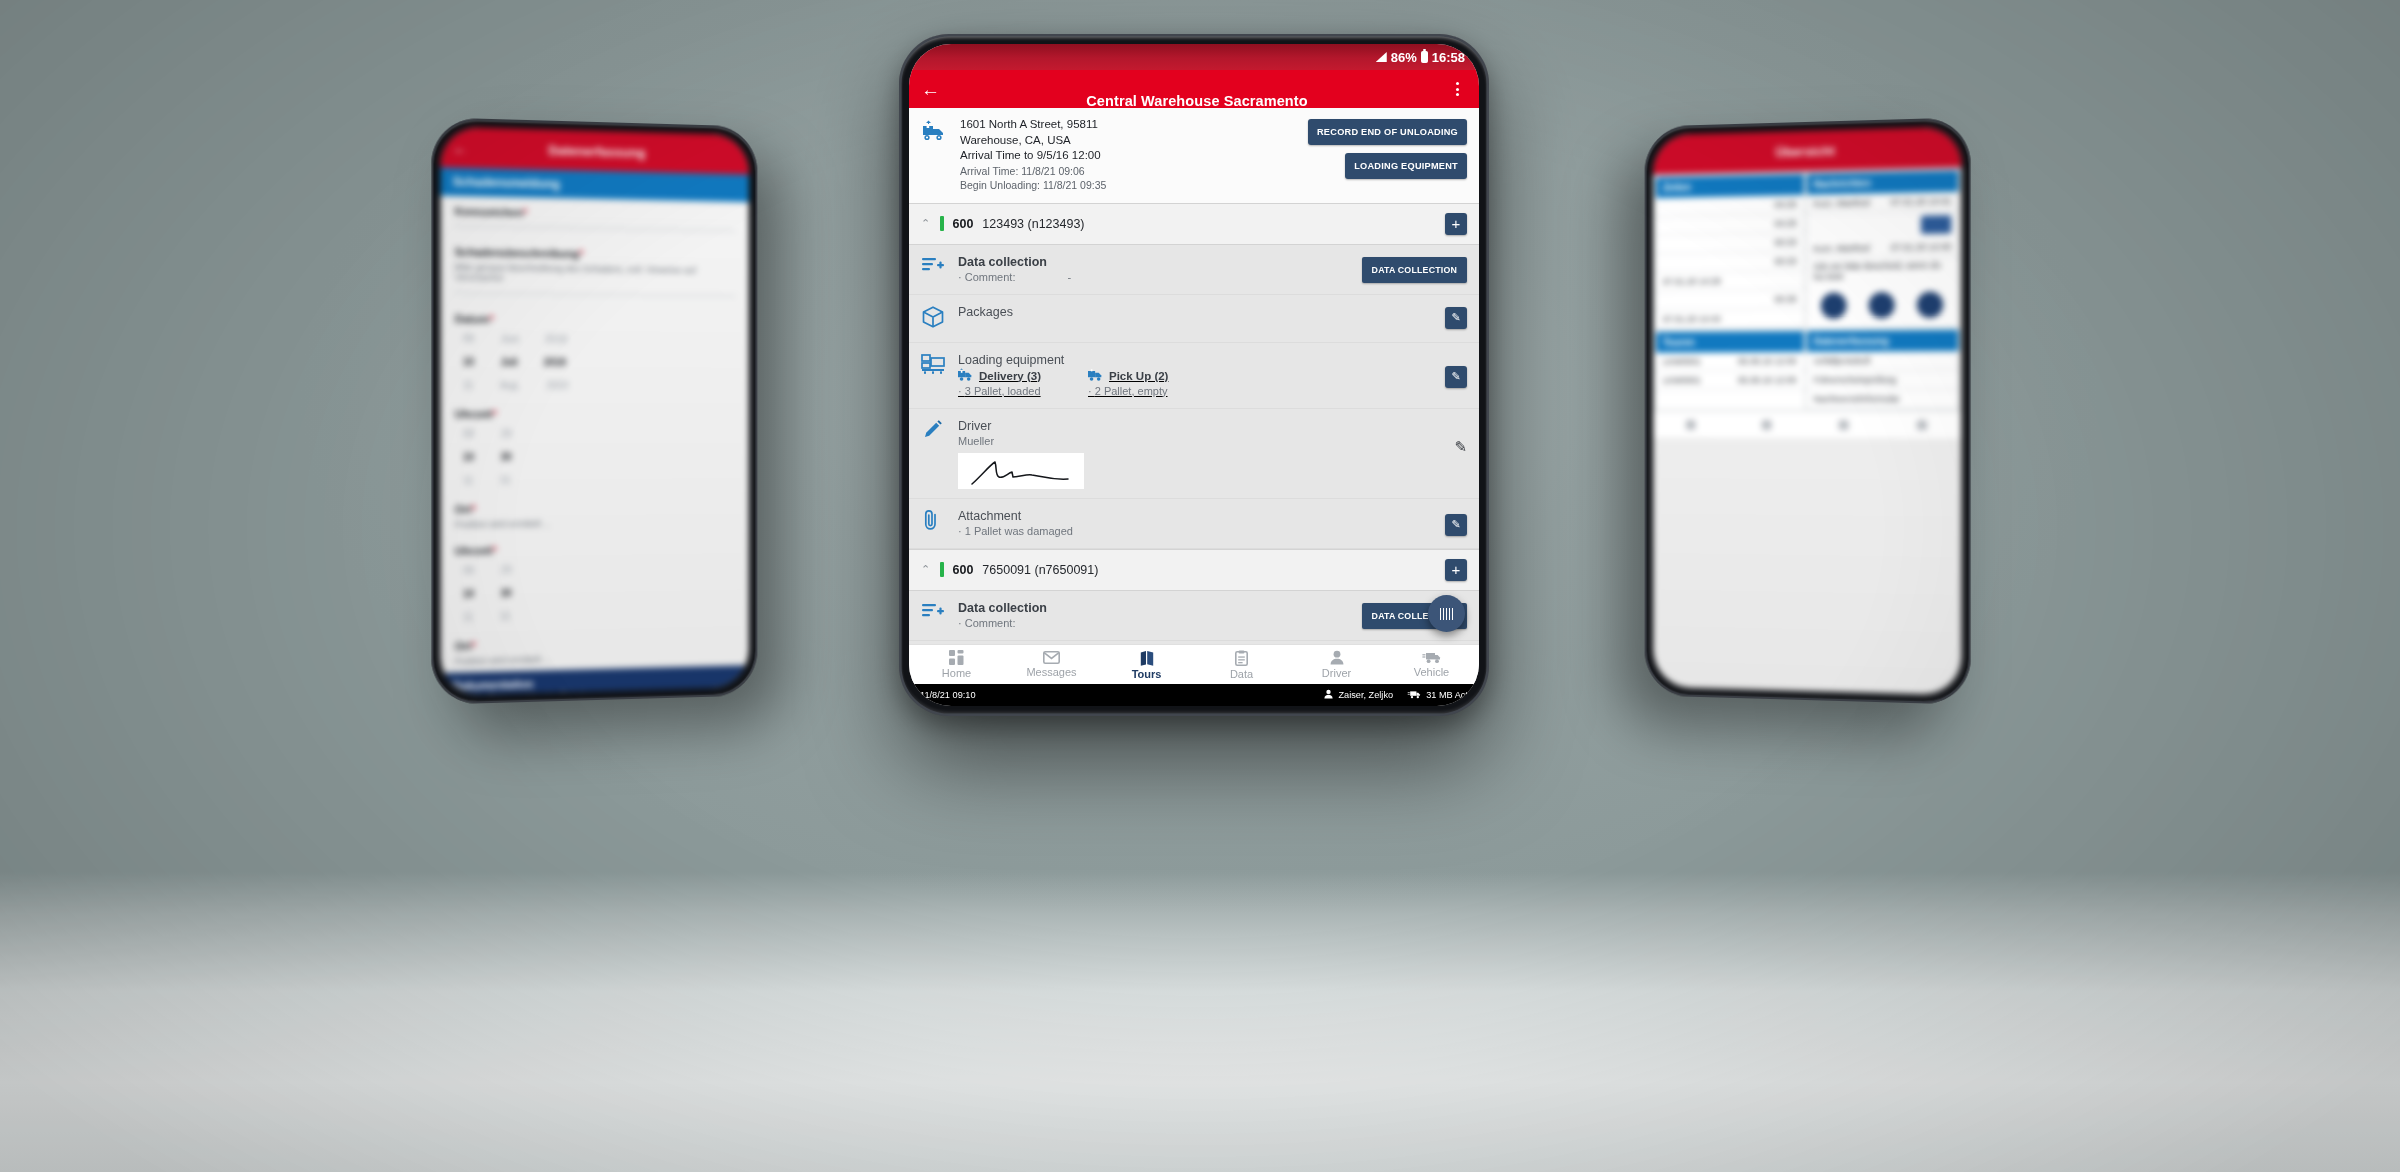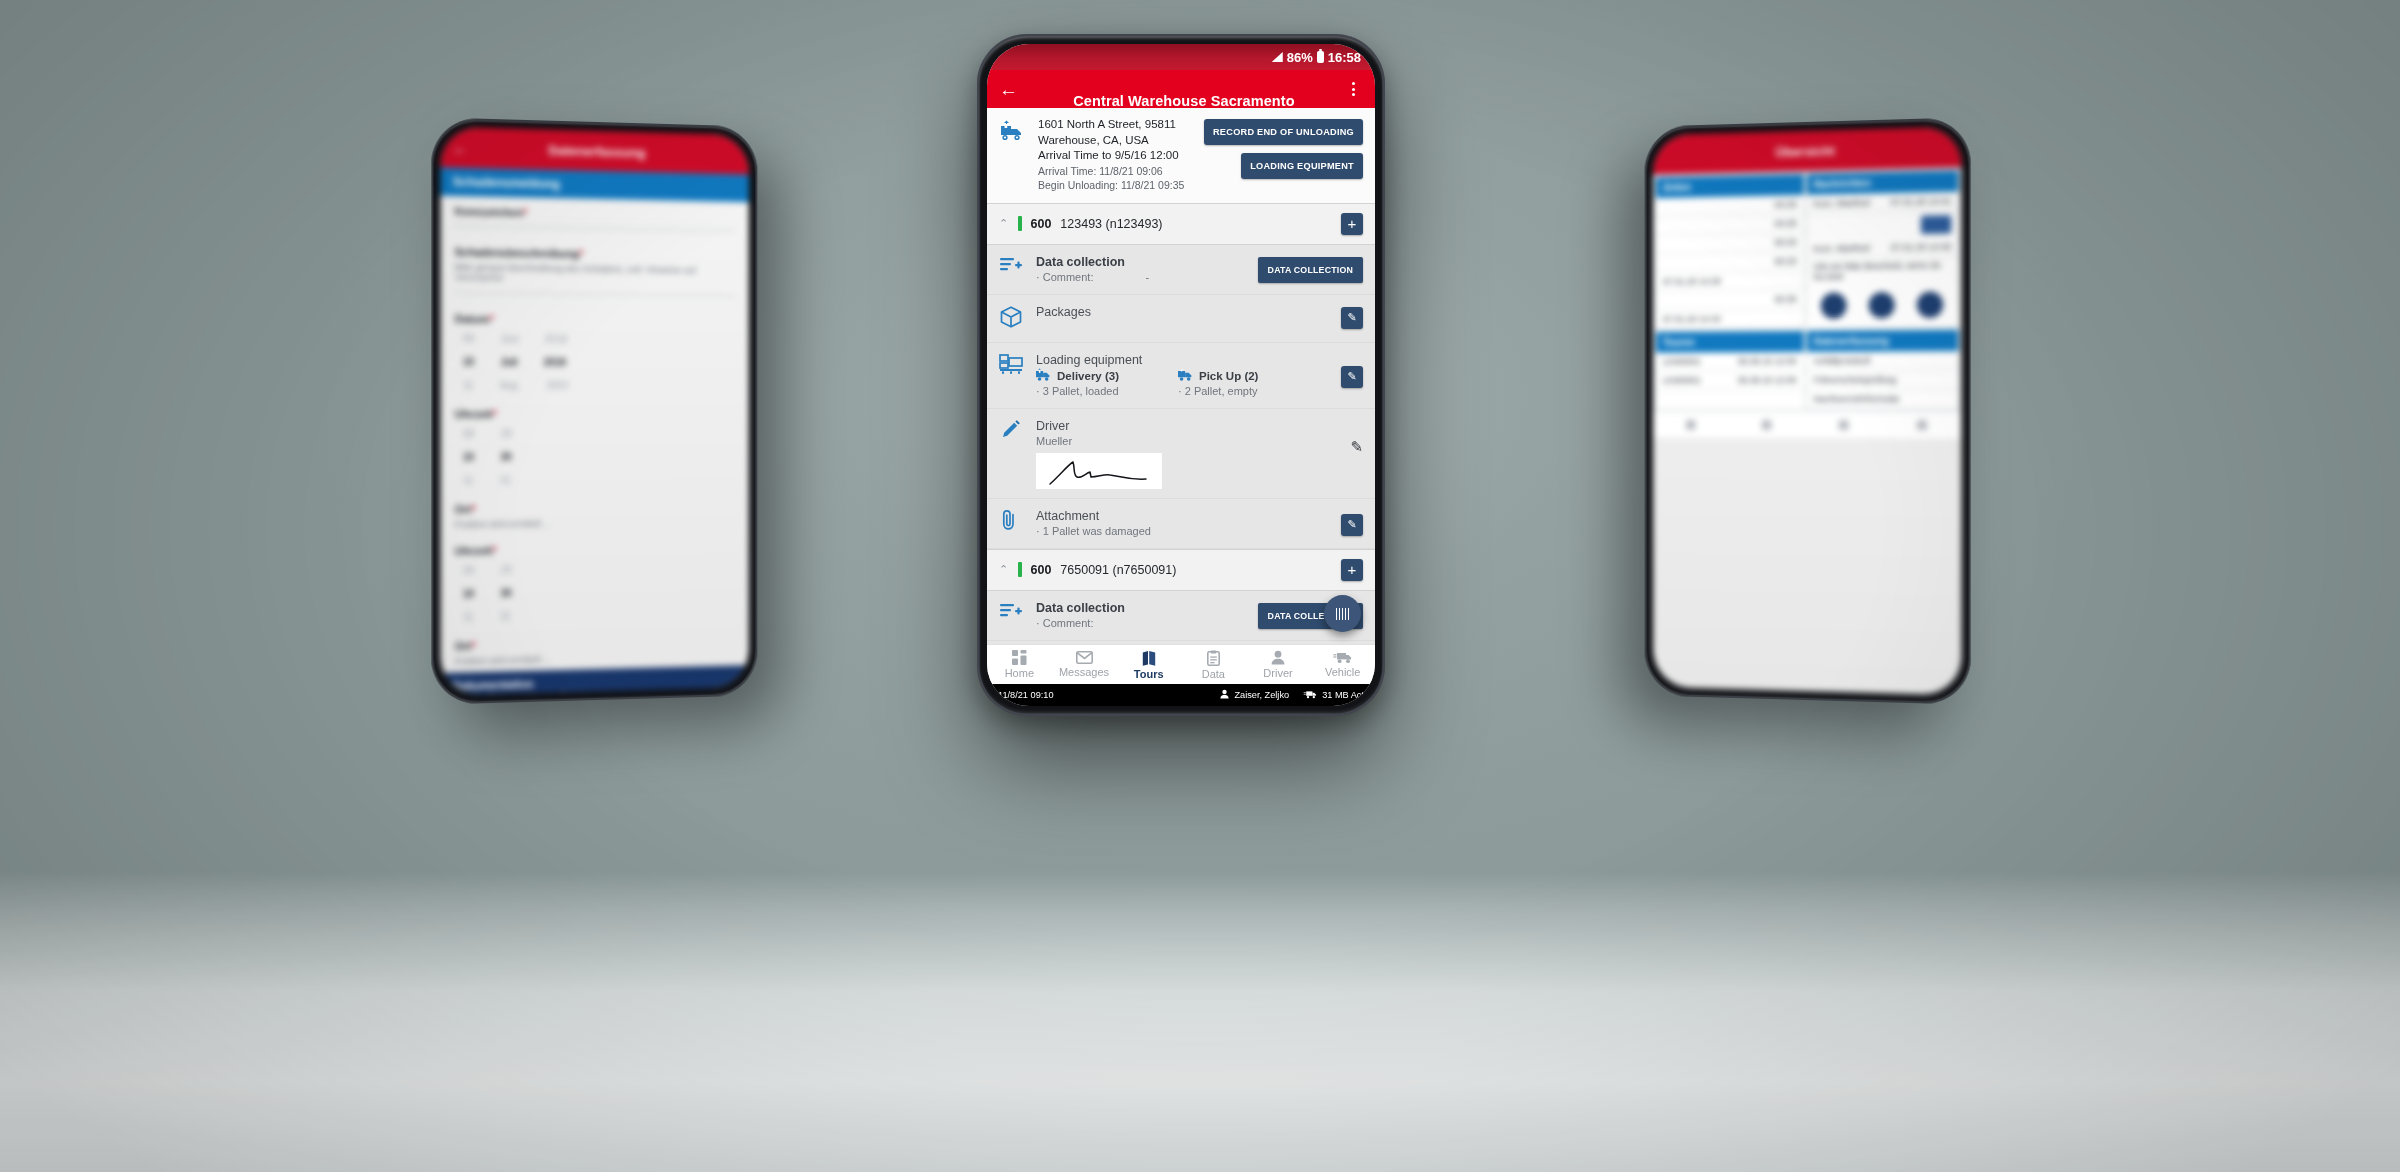--- a/index.html
+++ b/index.html
@@ -71,21 +71,21 @@
   .bg-grid{ display:grid; grid-template-columns:1fr 1fr; gap:3px; padding:3px; background:#e9ebec; }
   .bg-card{ background:#fff; }
   .bg-card h4{ background:#0d7ac4; color:#fff; font-size:10px; padding:5px 7px; font-weight:700; }
   .bg-row{ display:flex; justify-content:space-between; font-size:9px; color:#30343a; padding:4px 7px;
            border-bottom:1px solid #e3e5e7; }
   .bg-chips{ display:flex; justify-content:space-around; padding:8px 4px; }
   .bg-chip{ width:26px; height:26px; border-radius:50%; background:#1d3f72; }
 
   
   #phone-main{
-    left:977px; top:34px; width:408px; height:682px;
+    left:899px; top:34px; width:590px; height:682px;
     border-radius:50px;
     box-shadow:0 46px 90px rgba(0,0,0,.52), 0 10px 26px rgba(0,0,0,.35);
     z-index:10;
   }
   #phone-main .glass{ inset:10px; border-radius:42px; display:flex; flex-direction:column; background:#e9e9e9; }
   #phone-main .rim{ border-radius:50px;
     box-shadow: inset 0 0 0 2.5px #41464e, inset 0 3px 4px rgba(255,255,255,.55), inset 0 -3px 4px rgba(255,255,255,.22);}
 
   
   .statusbar{
@@ -149,21 +149,21 @@
   .item .ic{ width:26px; flex:none; padding-top:1px; }
   .item .body{ flex:1; min-width:0; }
   .itemtitle{ font-size:12.5px; color:#4a4f56; line-height:16px; }
   .itemtitle.b{ font-weight:700; color:#3b4047; }
   .bullet{ font-size:11px; color:#70767e; line-height:15px; }
   .item .act{ flex:none; display:flex; align-items:center; padding-top:3px; }
   .dcbtn{
     background:#2f4b6d; color:#fff; border-radius:2px; font-size:8.8px; font-weight:700;
     letter-spacing:.2px; padding:8px 10px; box-shadow:0 1px 2px rgba(0,0,0,.28); white-space:nowrap;
   }
-  .lecols{ display:flex; gap:38px; }
+  .lecols{ display:flex; gap:26px;text-decoration:underline; }
   .lecol{ min-width:104px; }
   .lehead{ display:flex; align-items:center; gap:5px; font-size:11.5px; font-weight:700; color:#3b4047; }
   .sigbox{ background:#fff; width:126px; height:36px; margin-top:4px; position:relative; }
   .penplain{ color:#33373d; font-size:15px; }
 
   
   .fab{
     position:absolute; right:14px; bottom:12px; width:37px; height:37px; border-radius:50%;
     background:#3c5578; display:flex; align-items:center; justify-content:center;
     box-shadow:0 4px 9px rgba(0,0,0,.42); z-index:5;

